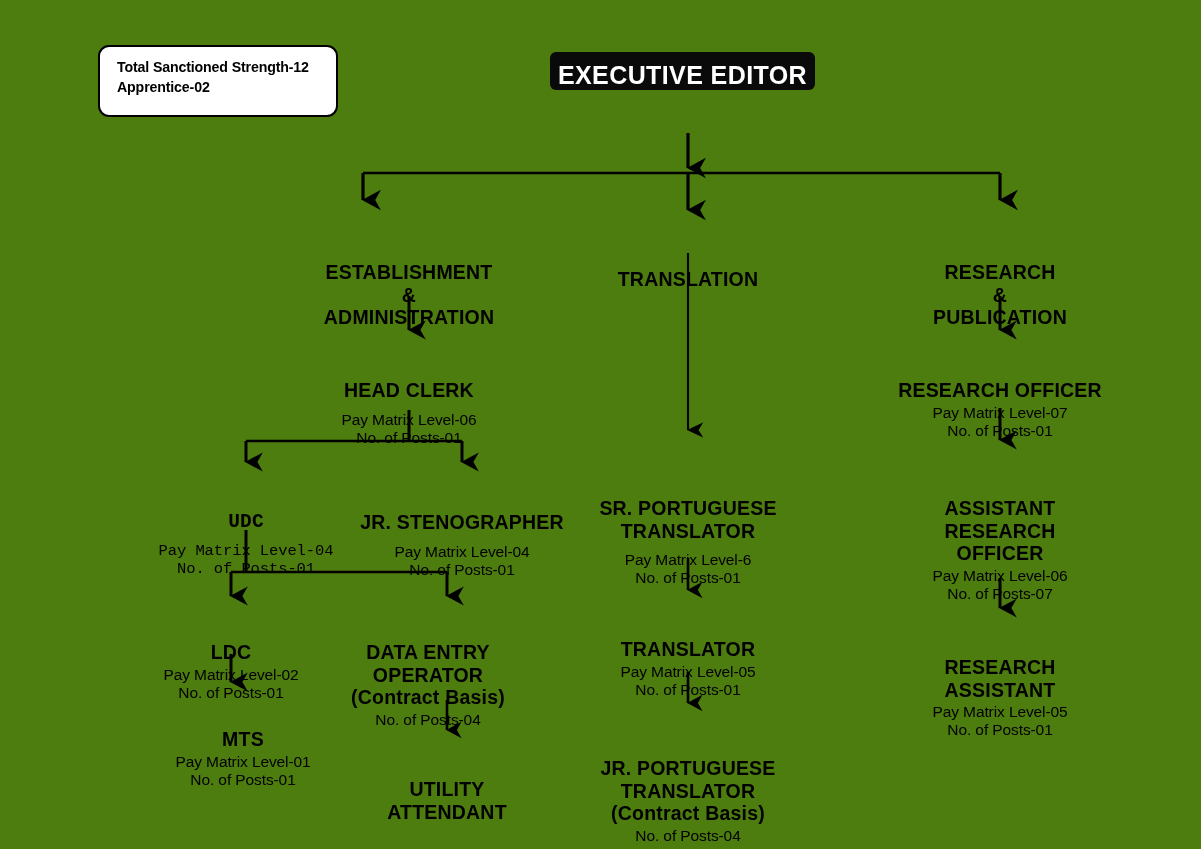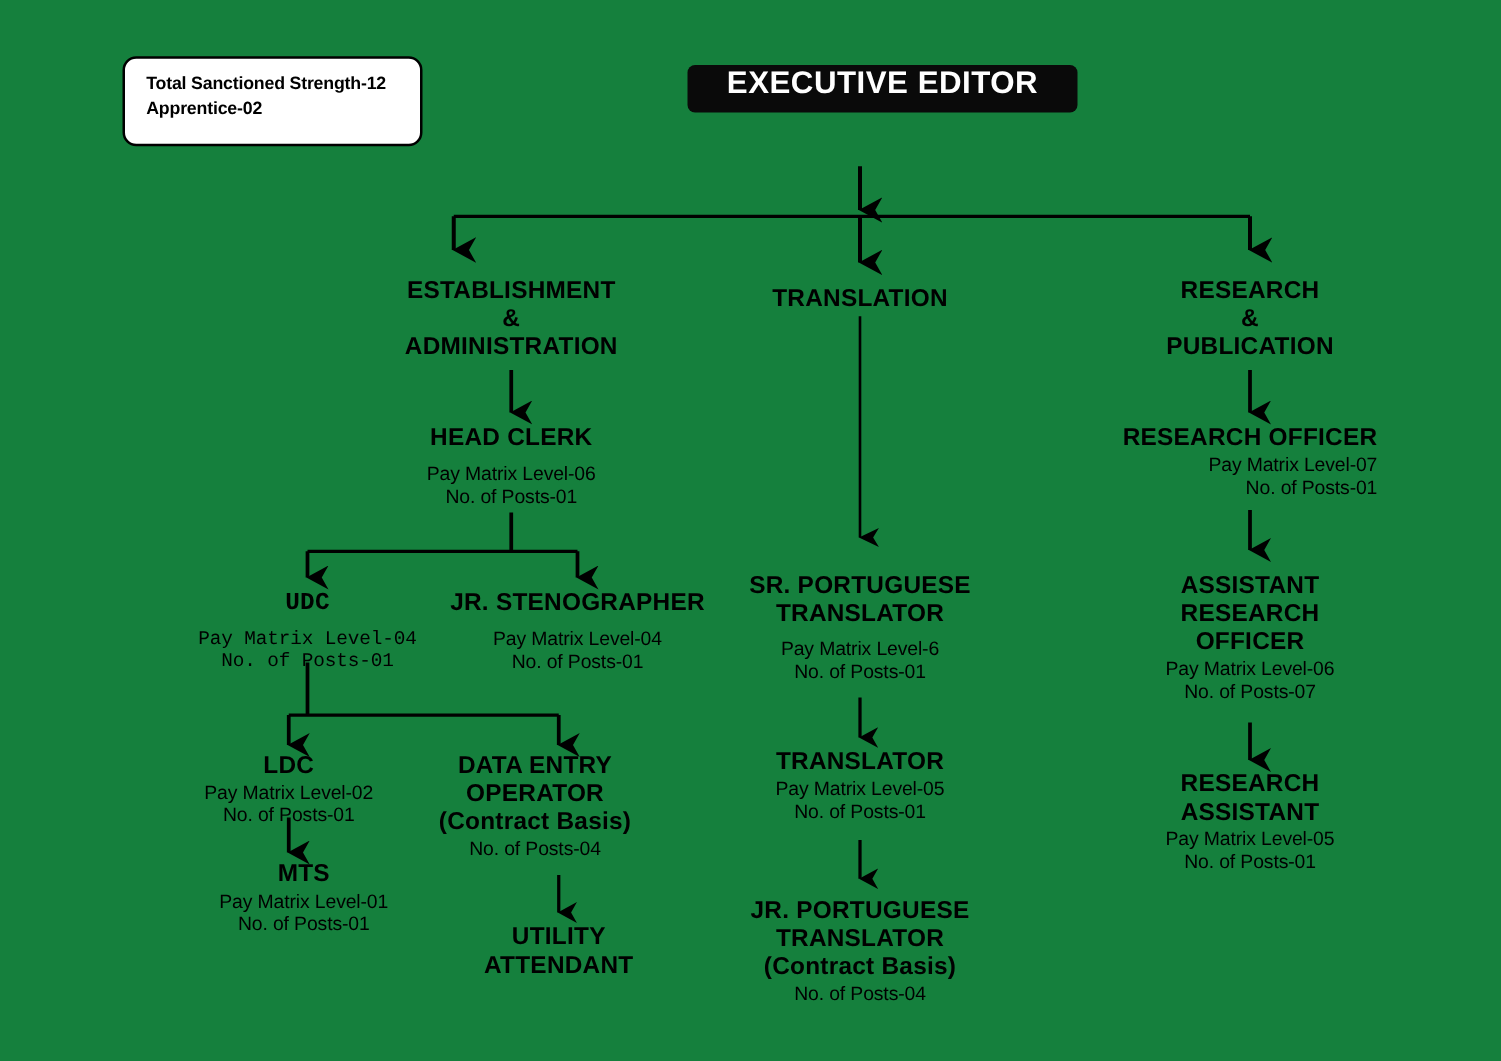--- a/index.html
+++ b/index.html
@@ -9,21 +9,21 @@
     background: #ffffff;
   }
   body {
     font-family: "Liberation Sans", sans-serif;
     color: #000000;
   }
   #chart-root {
     position: relative;
     width: 1201px;
     height: 849px;
-    background: #15803d;
+    background: #4d7c0f;
     overflow: hidden;
   }
 
   
   #connectors {
     position: absolute;
     left: 0;
     top: 0;
     width: 1201px;
     height: 849px;
@@ -36,20 +36,21 @@
     z-index: 2;
     text-align: center;
     transform: translateX(-50%);
     line-height: 1.16;
     white-space: nowrap;
   }
   .node .title {
     font-weight: bold;
     font-size: 19.5px;
     letter-spacing: 0.2px;
+    margin-top: 40px;
   }
   .node .title .ln { display: block; }
   .node .meta {
     font-size: 15.5px;
     font-weight: normal;
     letter-spacing: -0.1px;
   }
   .node .meta .ln { display: block; }
   .node .meta.tight { margin-top: 2px; }
   .node .meta.gap { margin-top: 9px; }
@@ -74,29 +75,29 @@
     font-weight: bold;
     letter-spacing: -0.15px;
     line-height: 1.42;
   }
 
   
   #root-banner {
     position: absolute;
     left: 550px;
     top: 52px;
-    width: 312px;
+    width: 265px;
     height: 38px;
     box-sizing: border-box;
     background: #0a0a0a;
     border-radius: 6px;
     color: #ffffff;
     z-index: 3;
     display: flex;
-    align-items: flex-start;
+    align-items: flex-end;
     justify-content: center;
   }
   #root-banner .label {
     font-size: 25px;
     font-weight: bold;
     letter-spacing: 0.4px;
   }
 </style>
 </head>
 <body>
@@ -271,21 +272,21 @@
   </div>
 
   <div class="node" style="left:1000px; top:221px;">
     <div class="title">
       <span class="ln">RESEARCH</span>
       <span class="ln">&amp;</span>
       <span class="ln">PUBLICATION</span>
     </div>
   </div>
 
-  <div class="node" style="left:1000px; top:339px;text-align:right;">
+  <div class="node" style="left:1000px; top:339px;">
     <div class="title">
       <span class="ln">RESEARCH OFFICER</span>
     </div>
     <div class="meta tight">
       <span class="ln">Pay Matrix Level-07</span>
       <span class="ln">No. of Posts-01</span>
     </div>
   </div>
 
   <div class="node" style="left:1000px; top:457px;">

